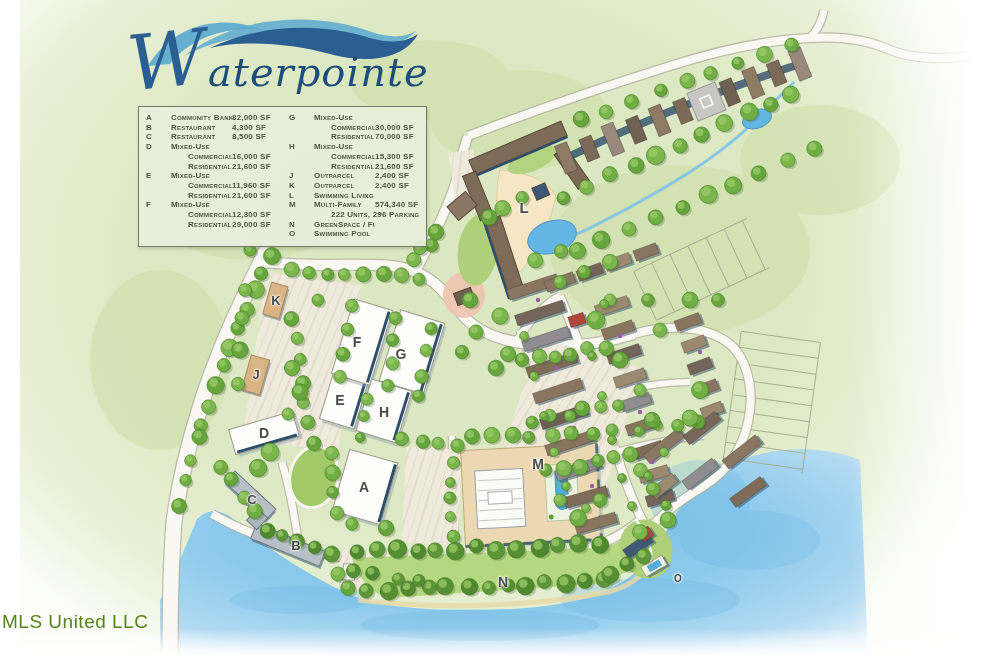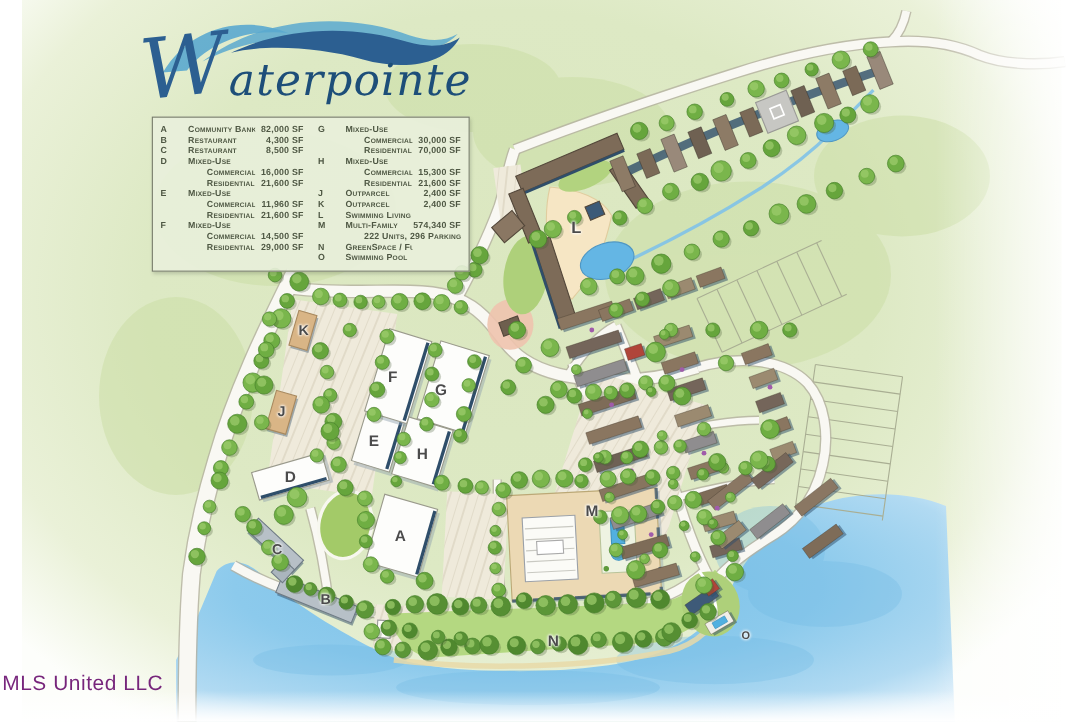--- a/index.html
+++ b/index.html
@@ -12,26 +12,26 @@
   .legend{position:absolute;left:138px;top:106px;width:273px;
           background:rgba(233,240,219,.9);border:1px solid #767b69;
           box-shadow:1px 2px 3px rgba(80,90,70,.25);
           padding:6px 7px 7px 7px;display:flex;gap:13px;}
   .leg-col{flex:1;min-width:0;}
   .leg-row{display:flex;font-size:8px;line-height:9.7px;font-variant:small-caps;
            letter-spacing:.2px;color:#4e5743;font-weight:bold;}
   .leg-letter{width:13px;flex:none;}
   .leg-name{flex:1;white-space:nowrap;overflow:hidden;margin-left:12px;}
   .leg-name.ind{padding-left:17px;}
-  .leg-val{flex:none;text-align:right;white-space:nowrap;min-width:44px;}
+  .leg-val{flex:none;white-space:nowrap;min-width:44px;}
   
   .marker{position:absolute;transform:translate(-50%,-50%);font-weight:bold;color:#4b4b4b;
           text-shadow:0 0 3px #fff,0 0 3px #fff,0 0 2px #fff;letter-spacing:0;}
   
-  .watermark{position:absolute;left:2px;top:611px;font-size:19px;color:#701a75;
+  .watermark{position:absolute;left:2px;top:611px;font-size:19px;color:#4d7c0f;
              letter-spacing:.5px;opacity:.95;}
 </style>
 </head>
 <body>
 
 <div class="stage">
 
   <svg class="map" width="984" height="656" viewBox="0 0 984 656">
     <defs>
       <radialGradient id="gwash" cx="47%" cy="42%" r="64%">
@@ -1664,21 +1664,21 @@
           <span class="leg-val">21,600 SF</span>
         </div>
         <div class="leg-row">
           <span class="leg-letter">F</span>
           <span class="leg-name">Mixed-Use</span>
           <span class="leg-val"></span>
         </div>
         <div class="leg-row">
           <span class="leg-letter"></span>
           <span class="leg-name ind">Commercial</span>
-          <span class="leg-val">14,500 SF</span>
+          <span class="leg-val">12,300 SF</span>
         </div>
         <div class="leg-row">
           <span class="leg-letter"></span>
           <span class="leg-name ind">Residential</span>
           <span class="leg-val">29,000 SF</span>
         </div>
       </div>
     <div class="leg-col" id="leg-right">
         <div class="leg-row">
           <span class="leg-letter">G</span>

